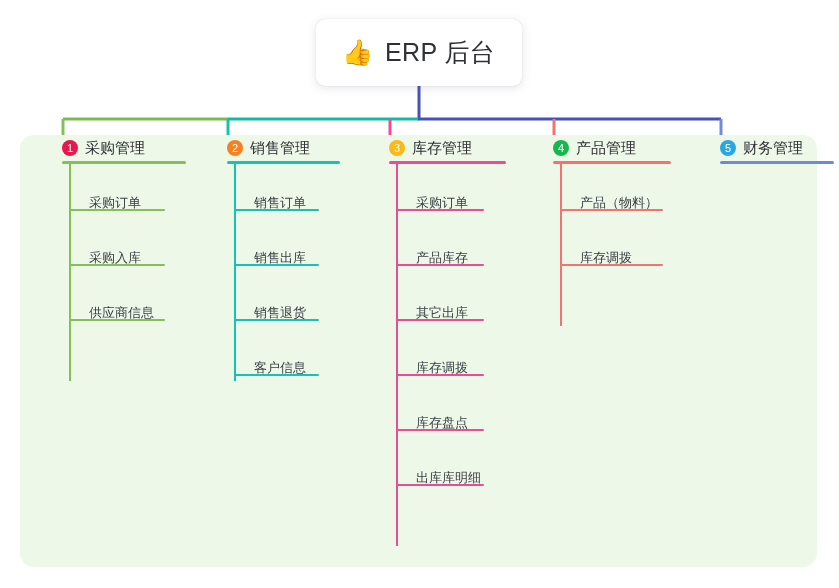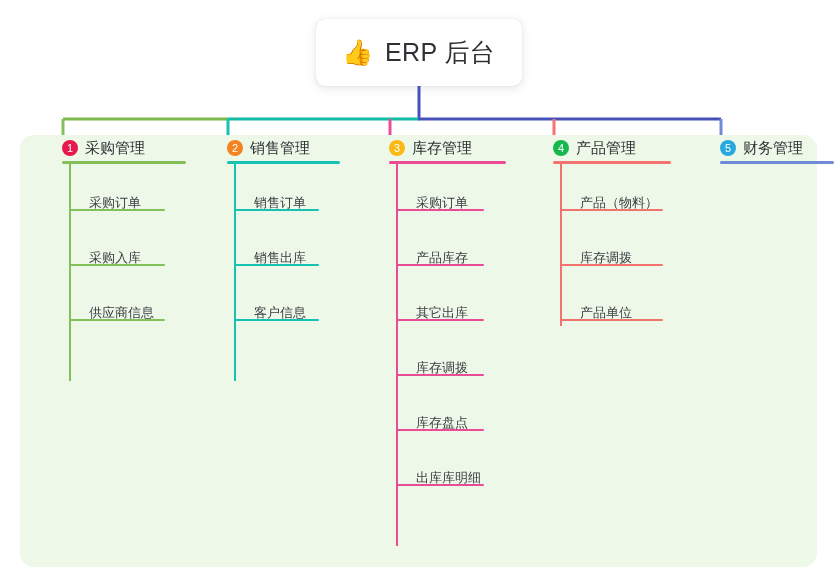--- a/index.html
+++ b/index.html
@@ -123,20 +123,24 @@
             <div class="spine" style="background: rgb(22, 195, 178); height: 220px;"></div>
             <div class="leaf">
               <span class="leaf-label">销售订单</span>
               <span class="leaf-rule" style="width: 85px; background: rgb(22, 195, 178);"></span>
             </div>
             <div class="leaf">
               <span class="leaf-label">销售出库</span>
               <span class="leaf-rule" style="width: 85px; background: rgb(22, 195, 178);"></span>
             </div>
             <div class="leaf">
+              <span class="leaf-label">销售退货</span>
+              <span class="leaf-rule" style="width: 85px; background: rgb(22, 195, 178);"></span>
+            </div>
+            <div class="leaf">
               <span class="leaf-label">客户信息</span>
               <span class="leaf-rule" style="width: 85px; background: rgb(22, 195, 178);"></span>
             </div>
           </div>
         </div>
         <div class="col" style="left: 351px;">
           <div class="col-head">
             <span class="badge" style="background: rgb(251, 185, 23);">3</span>
             <span class="head-label">库存管理</span>
             <span class="head-rule" style="width: 117px; background: rgb(236, 76, 150); top: 26px;"></span>
@@ -178,24 +182,20 @@
           <div class="branch">
             <div class="spine" style="background: rgb(245, 115, 110); height: 165px;"></div>
             <div class="leaf">
               <span class="leaf-label">产品（物料）</span>
               <span class="leaf-rule" style="width: 103px; background: rgb(245, 115, 110);"></span>
             </div>
             <div class="leaf">
               <span class="leaf-label">库存调拨</span>
               <span class="leaf-rule" style="width: 103px; background: rgb(245, 115, 110);"></span>
             </div>
-            <div class="leaf">
-              <span class="leaf-label">产品单位</span>
-              <span class="leaf-rule" style="width: 103px; background: rgb(245, 115, 110);"></span>
-            </div>
           </div>
         </div>
         <div class="col" style="left: 682px;">
           <div class="col-head">
             <span class="badge" style="background: rgb(41, 168, 224);">5</span>
             <span class="head-label">财务管理</span>
             <span class="head-rule" style="width: 114px; background: rgb(111, 138, 214); top: 26px;"></span>
           </div>
         </div>
       </div>

